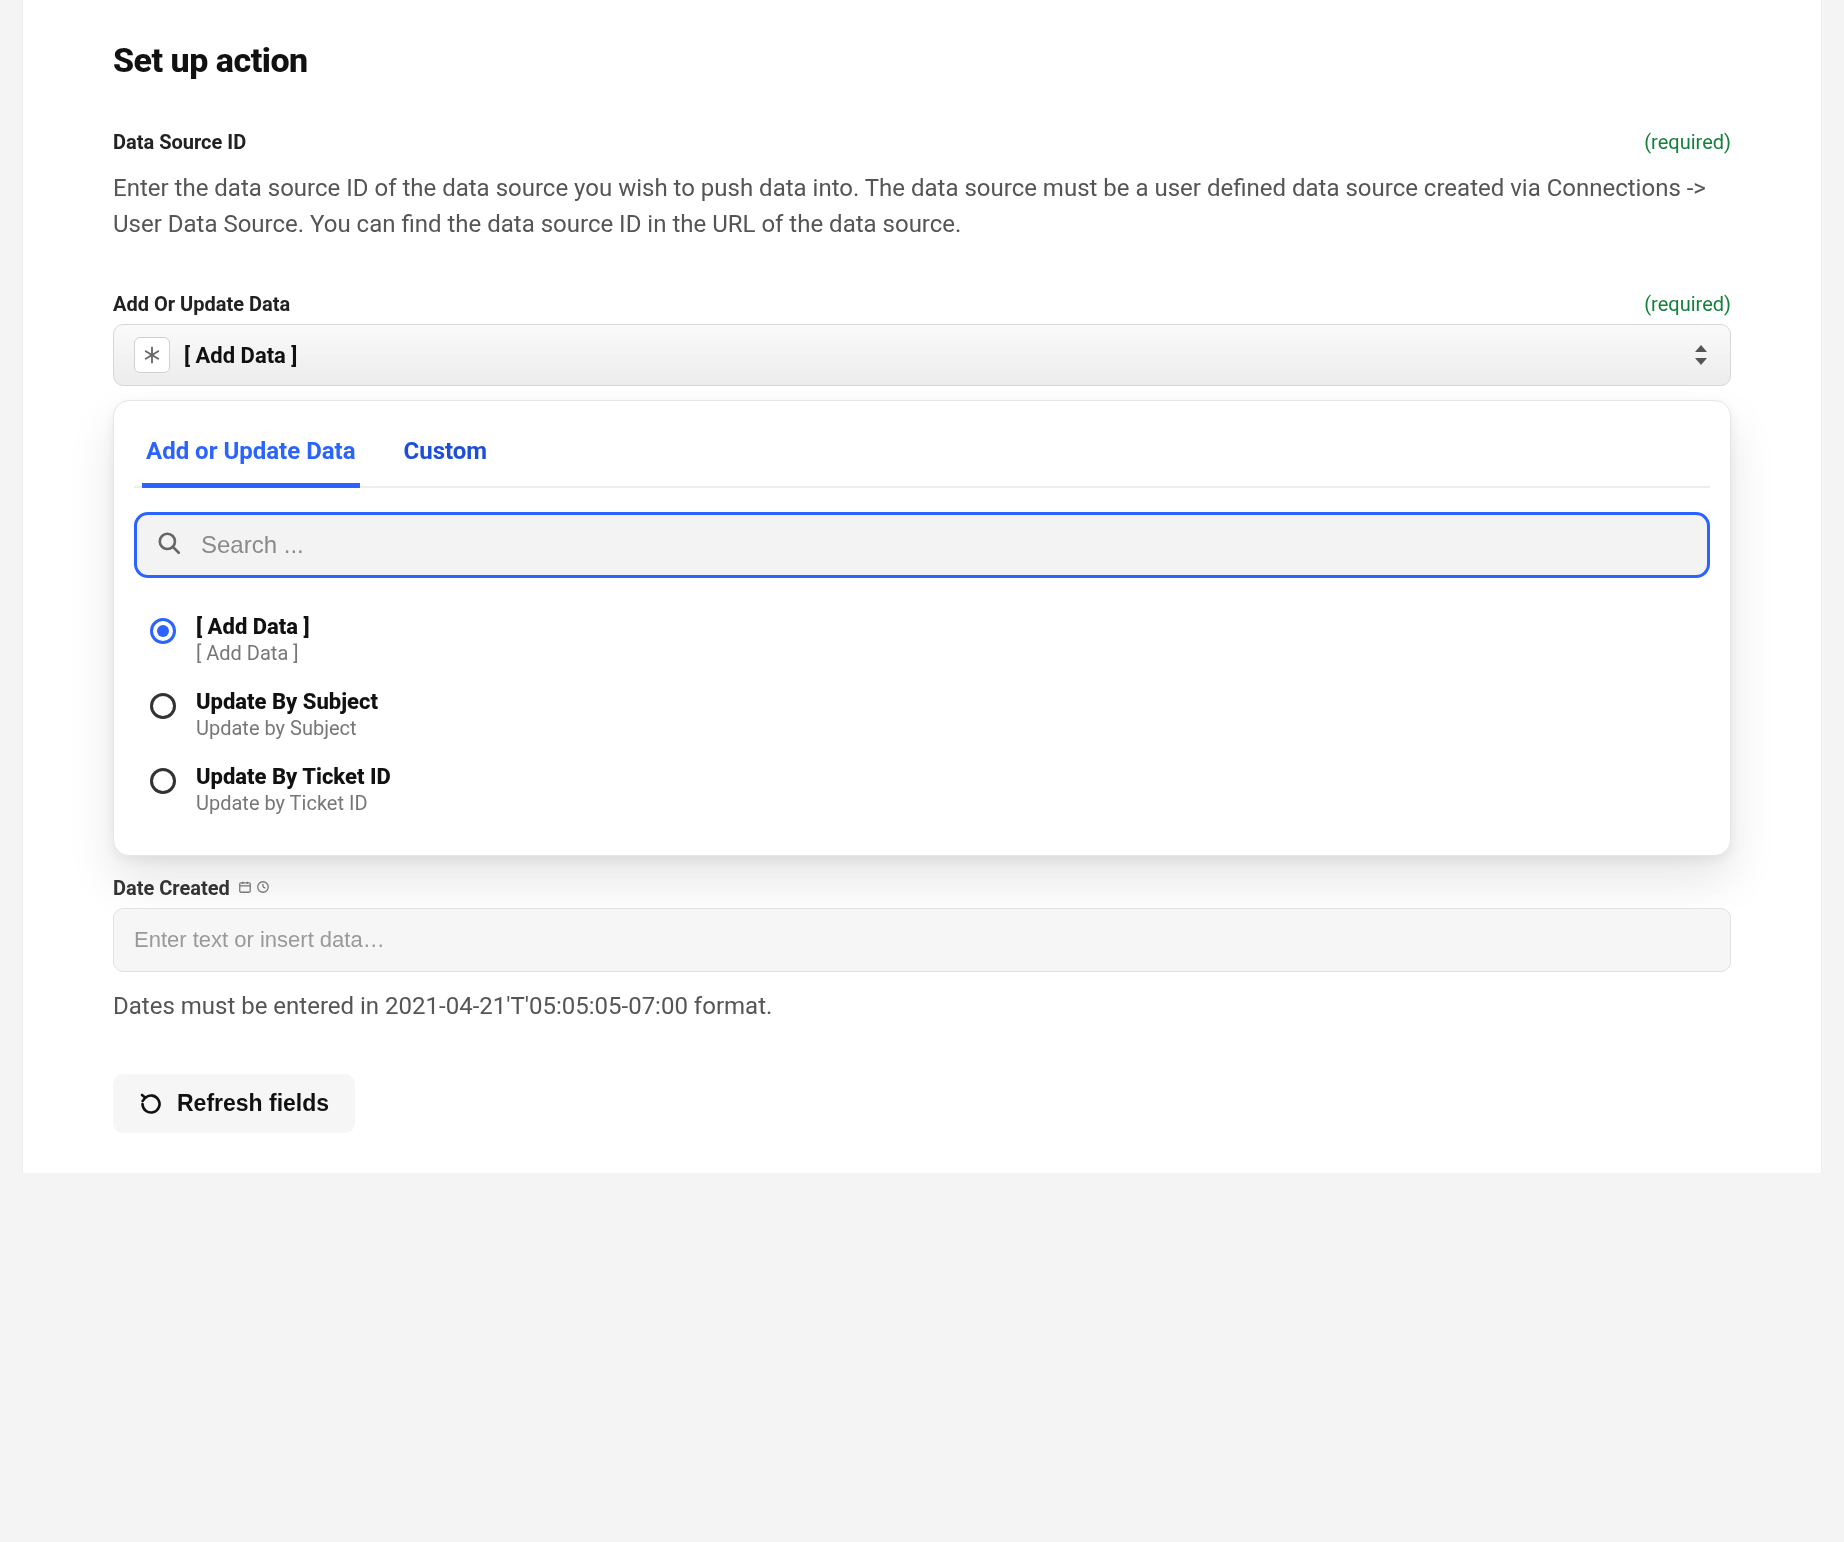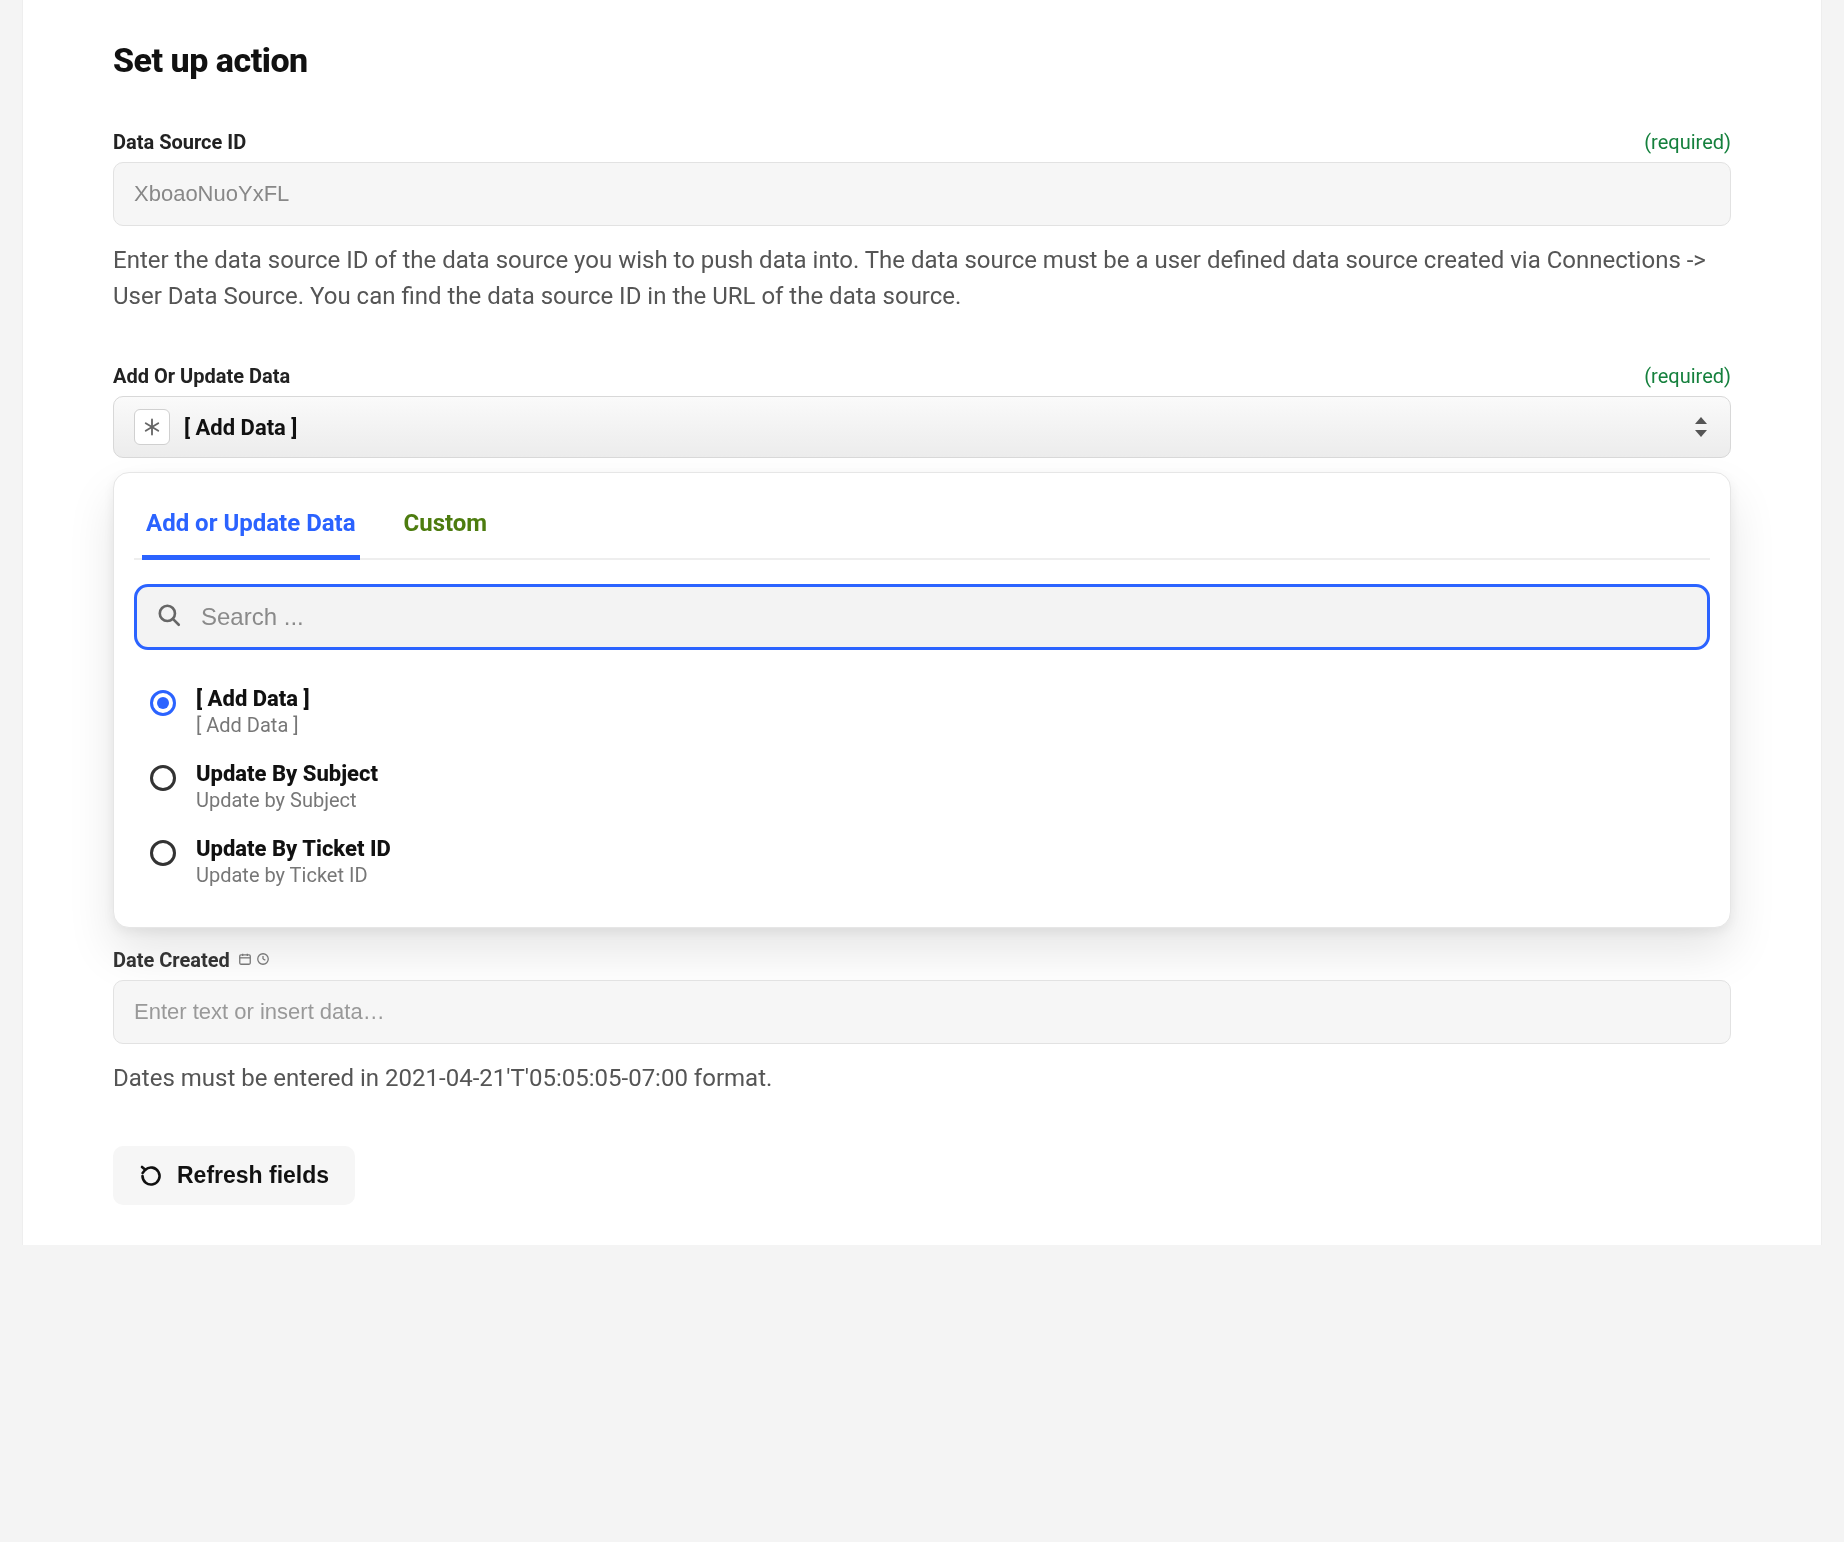--- a/index.html
+++ b/index.html
@@ -112,21 +112,21 @@
   .dd-tabs {
     display: flex;
     gap: 40px;
     border-bottom: 2px solid #eee;
     padding: 0 8px;
   }
   .dd-tab {
     padding: 10px 4px 18px 4px;
     font-size: 24px;
     font-weight: 700;
-    color: #4d7c0f;
+    color: #1d4ed8;
     cursor: pointer;
     position: relative;
     top: 2px;
   }
   .dd-tab.active {
     color: #2b63ff;
     border-bottom: 5px solid #2b63ff;
   }
   .dd-search-wrap {
     margin: 24px 0 18px 0;
@@ -237,21 +237,20 @@
   <div class="card">
 
     <h1 class="page-title">Set up action</h1>
 
     
     <div class="field-block">
       <div class="field-label-row">
         <div class="field-label">Data Source ID</div>
         <div class="required-tag">(required)</div>
       </div>
-      <input class="text-input" type="text" value="XboaoNuoYxFL" style="">
       <p class="help-text">Enter the data source ID of the data source you wish to push data into. The data source must be a user defined data source created via Connections -&gt; User Data Source. You can find the data source ID in the URL of the data source.</p>
     </div>
 
     
     <div class="field-block" style="margin-bottom:20px;">
       <div class="field-label-row">
         <div class="field-label">Add Or Update Data</div>
         <div class="required-tag">(required)</div>
       </div>
       <div class="select-like">

